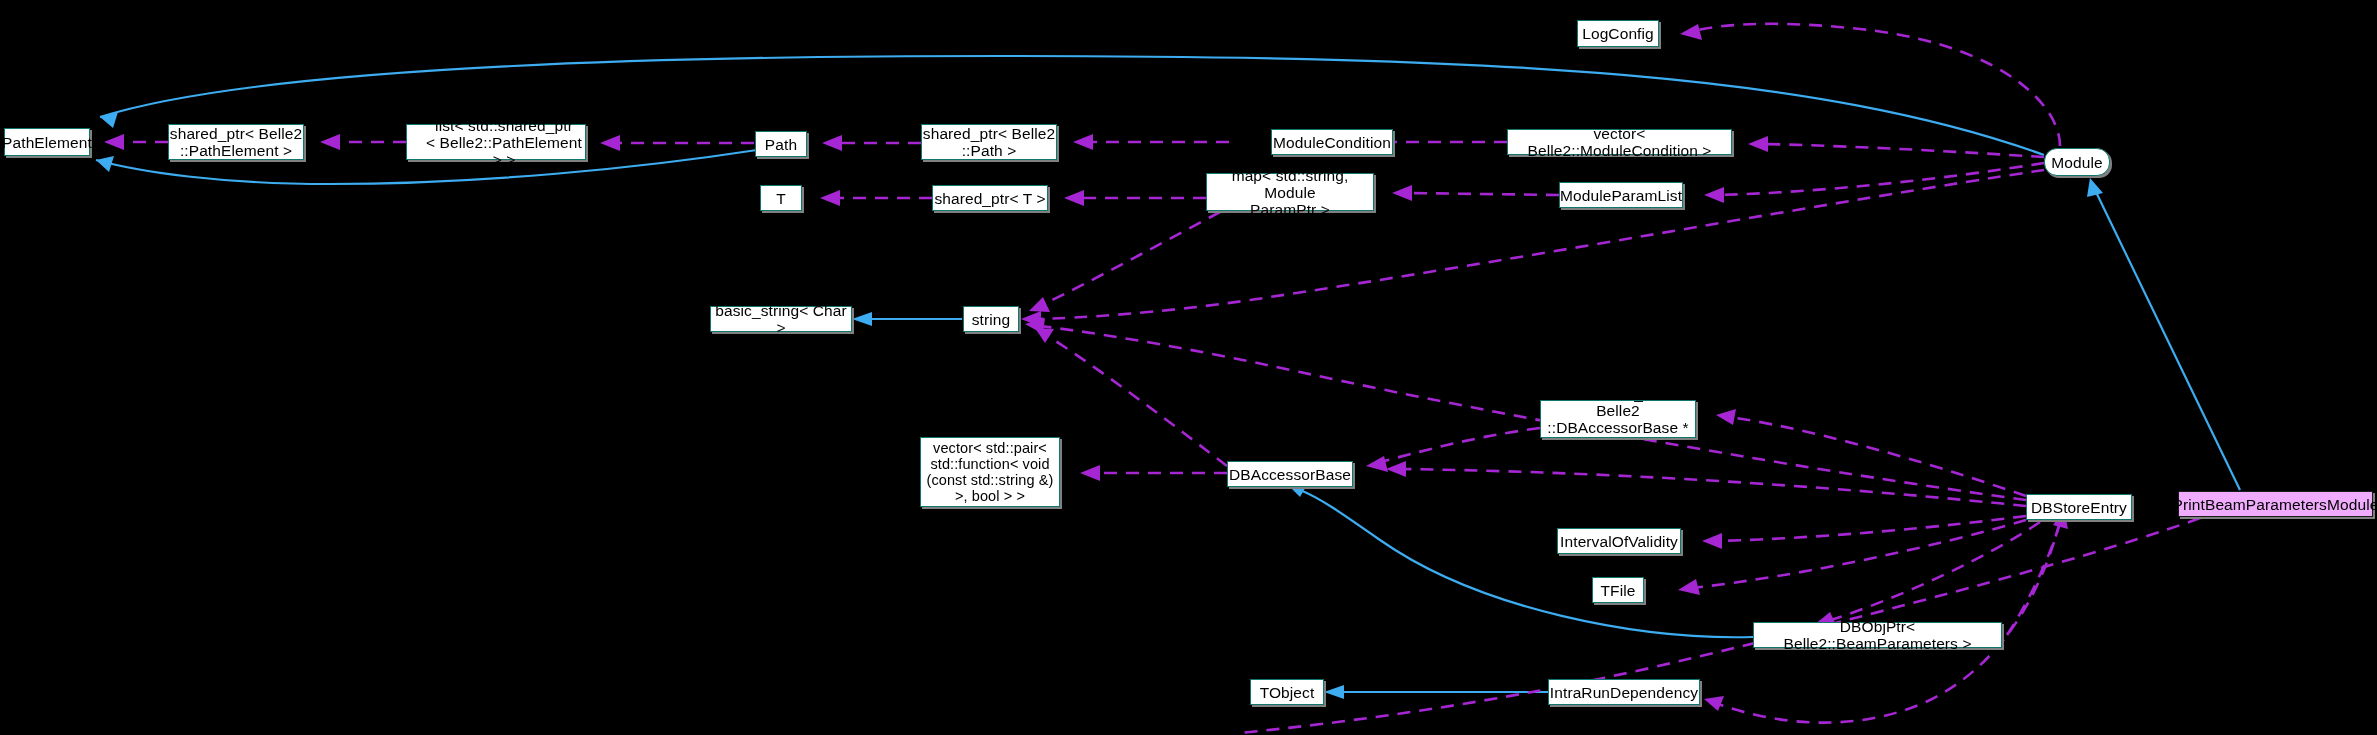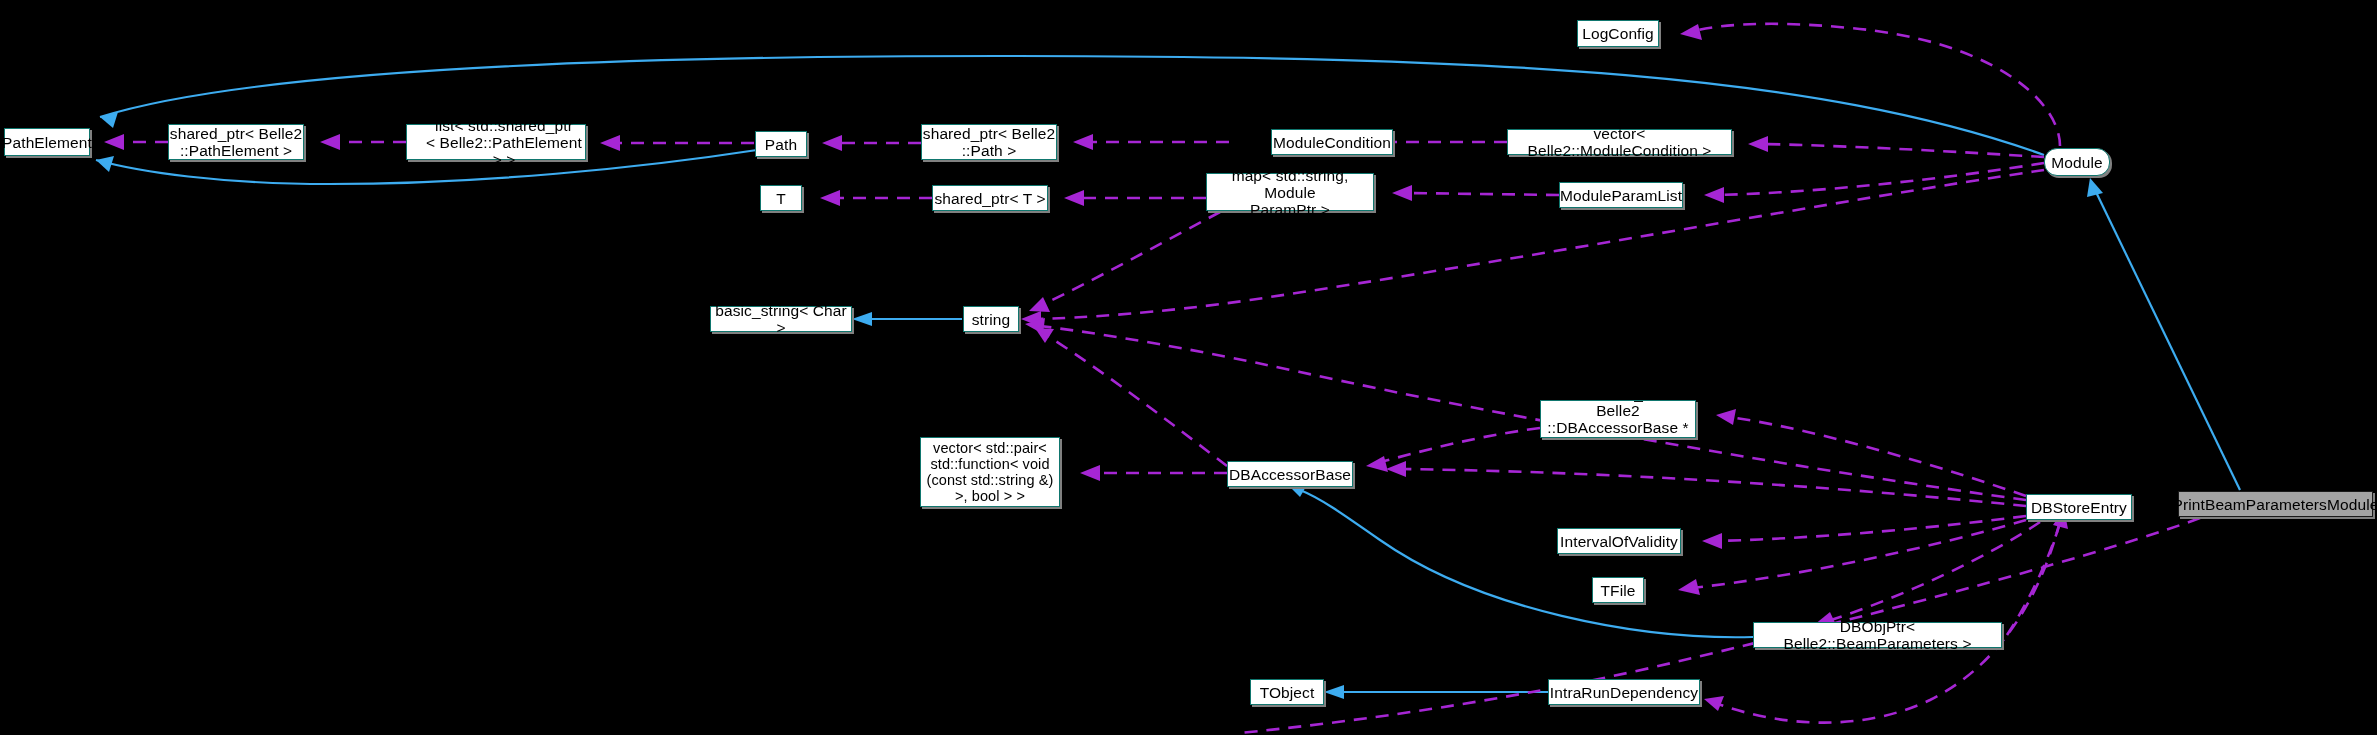--- a/index.html
+++ b/index.html
@@ -32,21 +32,21 @@
     line-height: 17px;
     display: flex;
     align-items: center;
     justify-content: center;
     text-align: center;
     white-space: pre-line;
     letter-spacing: 0.1px;
     z-index: 5;
   }
   .node.highlight {
-    background: #a3a3a3;
+    background: #f0abfc;
     border: 1px solid #1a1a1a;
   }
   .edge-inherit {
     stroke: #3dacf0;
     stroke-width: 2.2;
     fill: none;
   }
   .edge-usage {
     stroke: #a626d4;
     stroke-width: 2.6;

